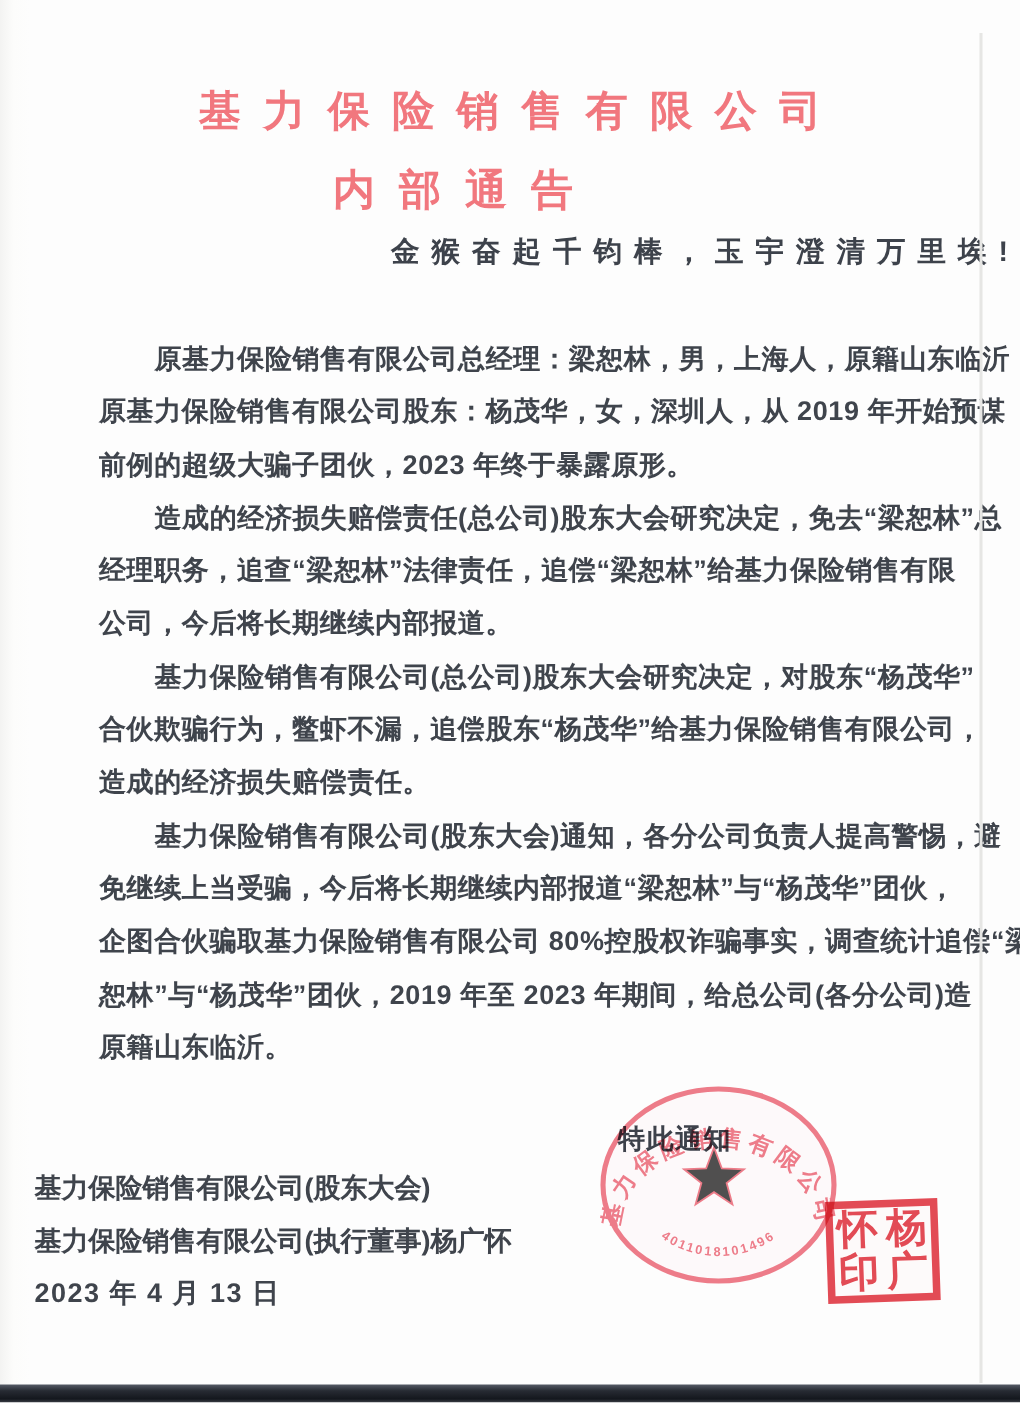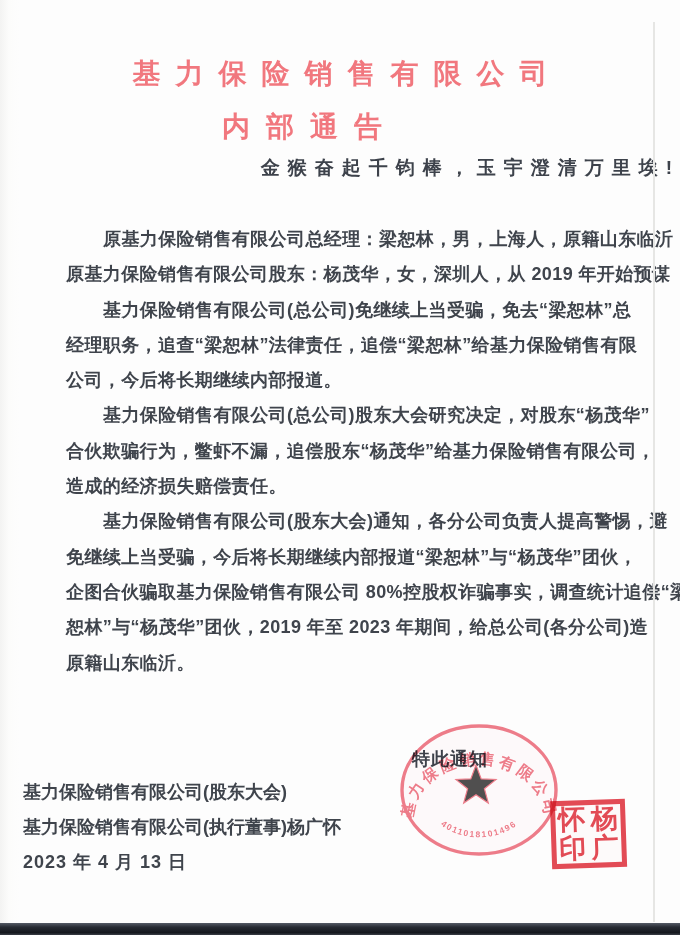--- a/index.html
+++ b/index.html
@@ -98,21 +98,22 @@
 <div class="page">
 
   <div class="title1">基力保险销售有限公司</div>
   <div class="title2">内部通告</div>
 
   <div class="slogan slogan1">金猴奋起千钧棒，玉宇澄清万里埃!</div>
 
   <div class="body-text">
     <div class="line indent">原基力保险销售有限公司总经理：梁恕林，男，上海人，原籍山东临沂，</div>
     <div class="line">原基力保险销售有限公司股东：杨茂华，女，深圳人，从 2019 年开始预谋</div>
-    <div class="line indent">基力保险销售有限公司(总公司)免继续上当受骗，免去“梁恕林”总</div>
+    <div class="line">前例的超级大骗子团伙，2023 年终于暴露原形。</div>
+    <div class="line indent">造成的经济损失赔偿责任(总公司)股东大会研究决定，免去“梁恕林”总</div>
     <div class="line">经理职务，追查“梁恕林”法律责任，追偿“梁恕林”给基力保险销售有限</div>
     <div class="line">公司，今后将长期继续内部报道。</div>
     <div class="line indent">基力保险销售有限公司(总公司)股东大会研究决定，对股东“杨茂华”</div>
     <div class="line">合伙欺骗行为，鳖虾不漏，追偿股东“杨茂华”给基力保险销售有限公司，</div>
     <div class="line">造成的经济损失赔偿责任。</div>
     <div class="line indent">基力保险销售有限公司(股东大会)通知，各分公司负责人提高警惕，避</div>
     <div class="line">免继续上当受骗，今后将长期继续内部报道“梁恕林”与“杨茂华”团伙，</div>
     <div class="line">企图合伙骗取基力保险销售有限公司 80%控股权诈骗事实，调查统计追偿“梁</div>
     <div class="line">恕林”与“杨茂华”团伙，2019 年至 2023 年期间，给总公司(各分公司)造</div>
     <div class="line">原籍山东临沂。</div>

